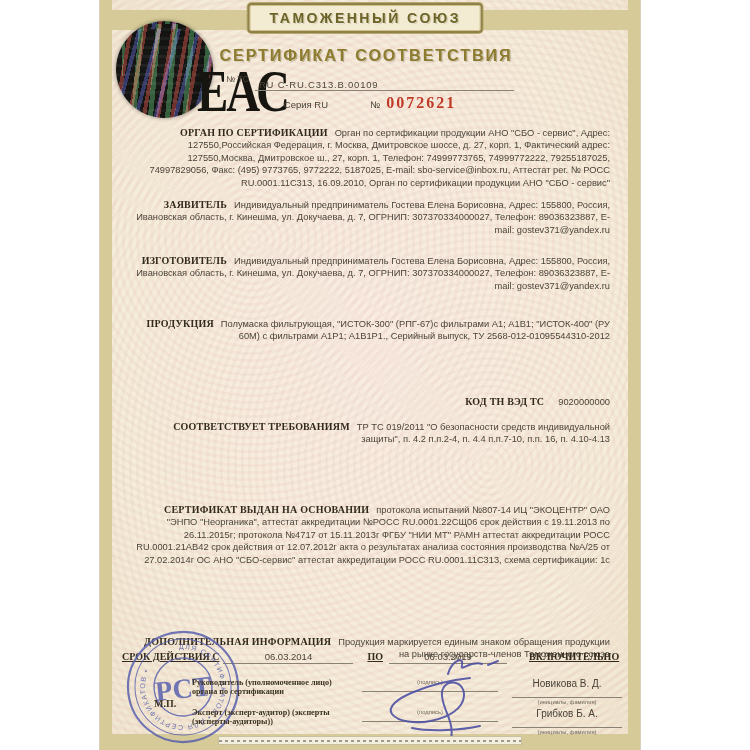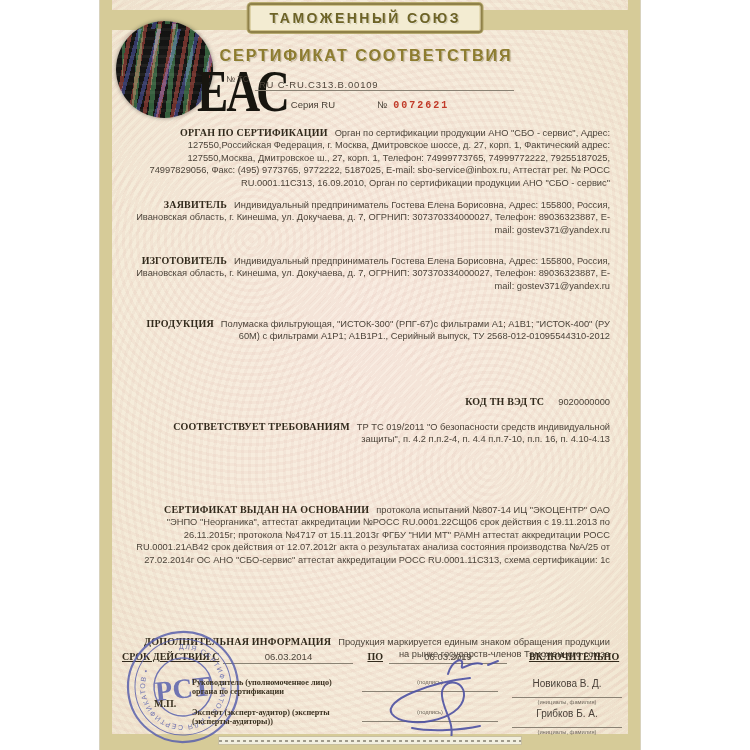--- a/index.html
+++ b/index.html
@@ -68,21 +68,21 @@
     display:inline-block;width:255px;margin-left:6px;text-align:left;
     font-size:9.5px;color:#4f463c;border-bottom:1px solid #8a8274;
     letter-spacing:.8px;padding-left:4px;
   }
   .series-line{
     position:absolute;top:94px;left:0;right:0;text-align:center;white-space:nowrap;
   }
   .series-line .slab{font-size:9.5px;color:#4a4238;margin-right:42px;}
   .series-line .snum-lab{font-size:9.5px;color:#4a4238;margin-right:6px;}
   .series-line .snum{
-    font-family:Liberation Mono, monospace;font-weight:bold;font-size:10px;
+    font-family:Liberation Serif, serif;font-weight:bold;font-size:16px;
     color:#c13a28;letter-spacing:2px;
   }
   .sec{
     position:absolute;left:22px;right:18px;margin:12px;
     font-size:9.3px;line-height:12.4px;color:#4c443a;text-align:right;
   }
   .sec .lbl{
     font-family:"Liberation Serif",serif;font-weight:bold;font-size:10px;
     color:#322a1c;margin-right:7px;letter-spacing:.2px;
   }

